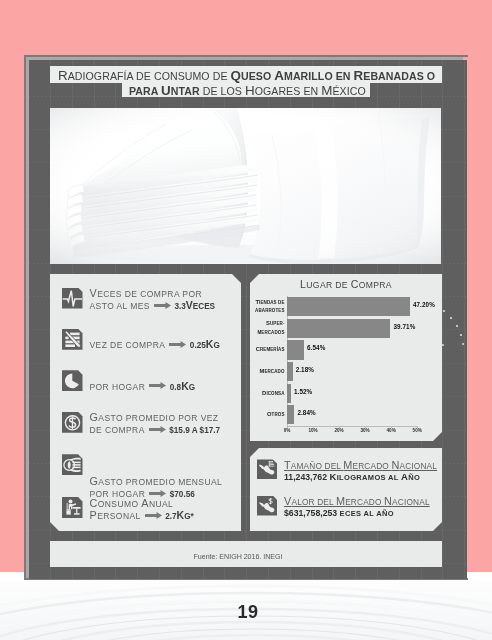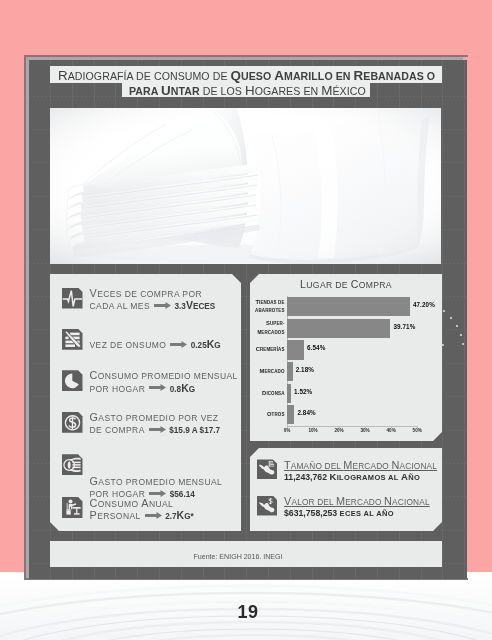--- a/index.html
+++ b/index.html
@@ -412,41 +412,41 @@
   <div class="panel" style="left:50px;top:274px;width:191px;height:257px;
               clip-path:polygon(0 0,182px 0,191px 9px,191px 257px,9px 257px,0 248px);"></div>
   <div id="stats">
       <div style="position:absolute;left:61.5px;top:287.5px;">
         <span class="ico" style="left:0;top:0;">
           <svg width="21" height="21" viewBox="0 0 21 21">
             <use href="#ic-pulse-chart-icon"></use>
           </svg>
         </span>
       </div>
-      <div class="stat-txt" style="left:89.5px;top:286.9px;"><span class="s1"><span class="u">V</span>ECES DE COMPRA POR</span><br><span class="s1">CADA AL MES</span><span class="stat-sep" style="display:inline-block;width:4px"></span><span class="arrow"><svg width="17" height="7" viewBox="0 0 17 7">
+      <div class="stat-txt" style="left:89.5px;top:286.9px;"><span class="s1"><span class="u">V</span>ECES DE COMPRA POR</span><br><span class="s1">ASTO AL MES</span><span class="stat-sep" style="display:inline-block;width:4px"></span><span class="arrow"><svg width="17" height="7" viewBox="0 0 17 7">
             <path d="M0,2 H11.5 V0 L17,3.5 L11.5,7 V5 H0 Z" fill="#7a7a7a"></path>
           </svg></span><span style="display:inline-block;width:3.5px"></span><span class="s1b">3.3<span class="u">V</span>ECES</span></div>
       <div style="position:absolute;left:61.5px;top:328.8px;">
         <span class="ico" style="left:0;top:0;">
           <svg width="21" height="21" viewBox="0 0 21 21">
             <use href="#ic-notes-pencil-icon"></use>
           </svg>
         </span>
       </div>
-      <div class="stat-txt" style="left:89.5px;top:327.79999999999995px;"><br><span class="s1">VEZ DE ONSUMO</span><span class="stat-sep" style="display:inline-block;width:4px"></span><span class="arrow"><svg width="17" height="7" viewBox="0 0 17 7">
+      <div class="stat-txt" style="left:89.5px;top:327.79999999999995px;"><br><span class="s1">VEZ DE COMPRA</span><span class="stat-sep" style="display:inline-block;width:4px"></span><span class="arrow"><svg width="17" height="7" viewBox="0 0 17 7">
             <path d="M0,2 H11.5 V0 L17,3.5 L11.5,7 V5 H0 Z" fill="#7a7a7a"></path>
           </svg></span><span style="display:inline-block;width:3.5px"></span><span class="s1b">0.25<span class="u">K</span>G</span></div>
       <div style="position:absolute;left:61.5px;top:370.3px;">
         <span class="ico" style="left:0;top:0;">
           <svg width="21" height="21" viewBox="0 0 21 21">
             <use href="#ic-pie-chart-icon"></use>
           </svg>
         </span>
       </div>
-      <div class="stat-txt" style="left:89.5px;top:369.09999999999997px;"><span class="s1"><span class="u">C</span>ONSUMO PROMEDIO MENSUAL</span><br><span class="s1">POR HOGAR</span><span class="stat-sep" style="display:inline-block;width:4px"></span><span class="arrow"><svg width="17" height="7" viewBox="0 0 17 7">
+      <div class="stat-txt" style="left:89.5px;top:369.09999999999997px;"><br><span class="s1">POR HOGAR</span><span class="stat-sep" style="display:inline-block;width:4px"></span><span class="arrow"><svg width="17" height="7" viewBox="0 0 17 7">
             <path d="M0,2 H11.5 V0 L17,3.5 L11.5,7 V5 H0 Z" fill="#7a7a7a"></path>
           </svg></span><span style="display:inline-block;width:3.5px"></span><span class="s1b">0.8<span class="u">K</span>G</span></div>
       <div style="position:absolute;left:61.5px;top:411.8px;">
         <span class="ico" style="left:0;top:0;">
           <svg width="21" height="21" viewBox="0 0 21 21">
             <use href="#ic-dollar-coin-icon"></use>
           </svg>
         </span>
       </div>
       <div class="stat-txt" style="left:89.5px;top:410.59999999999997px;"><span class="s1"><span class="u">G</span>ASTO PROMEDIO POR VEZ</span><br><span class="s1">DE COMPRA</span><span class="stat-sep" style="display:inline-block;width:4px"></span><span class="arrow"><svg width="17" height="7" viewBox="0 0 17 7">
@@ -454,21 +454,21 @@
           </svg></span><span style="display:inline-block;width:3.5px"></span><span class="s1b">$15.9 A $17.7</span></div>
       <div style="position:absolute;left:61.5px;top:454.3px;">
         <span class="ico" style="left:0;top:0;">
           <svg width="21" height="21" viewBox="0 0 21 21">
             <use href="#ic-receipt-coin-icon"></use>
           </svg>
         </span>
       </div>
       <div class="stat-txt" style="left:89.5px;top:452.9px;margin-top:22px;"><span class="s1"><span class="u">G</span>ASTO PROMEDIO MENSUAL</span><br><span class="s1">POR HOGAR</span><span class="stat-sep" style="display:inline-block;width:4px"></span><span class="arrow"><svg width="17" height="7" viewBox="0 0 17 7">
             <path d="M0,2 H11.5 V0 L17,3.5 L11.5,7 V5 H0 Z" fill="#7a7a7a"></path>
-          </svg></span><span style="display:inline-block;width:3.5px"></span><span class="s1b">$56.14</span></div>
+          </svg></span><span style="display:inline-block;width:3.5px"></span><span class="s1b">$70.56</span></div>
       <div style="position:absolute;left:61.5px;top:497px;">
         <span class="ico" style="left:0;top:0;">
           <svg width="21" height="21" viewBox="0 0 21 21">
             <use href="#ic-person-table-icon"></use>
           </svg>
         </span>
       </div>
       <div class="stat-txt" style="left:89.5px;top:496.79999999999995px;"><span class="s1"><span class="u">C</span>ONSUMO <span class="u">A</span>NUAL</span><br><span class="s1"><span class="u">P</span>ERSONAL</span><span class="stat-sep" style="display:inline-block;width:4px"></span><span class="arrow"><svg width="17" height="7" viewBox="0 0 17 7">
             <path d="M0,2 H11.5 V0 L17,3.5 L11.5,7 V5 H0 Z" fill="#7a7a7a"></path>
           </svg></span><span style="display:inline-block;width:3.5px"></span><span class="s1b">2.7<span class="u">K</span>G*</span></div>

